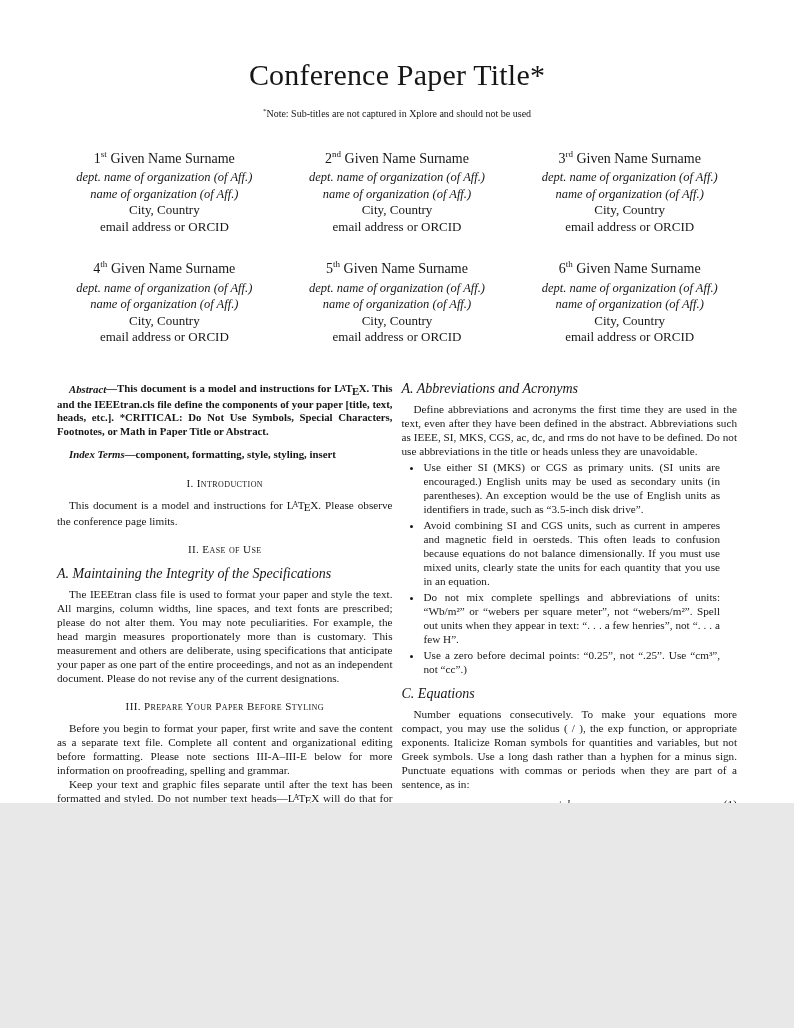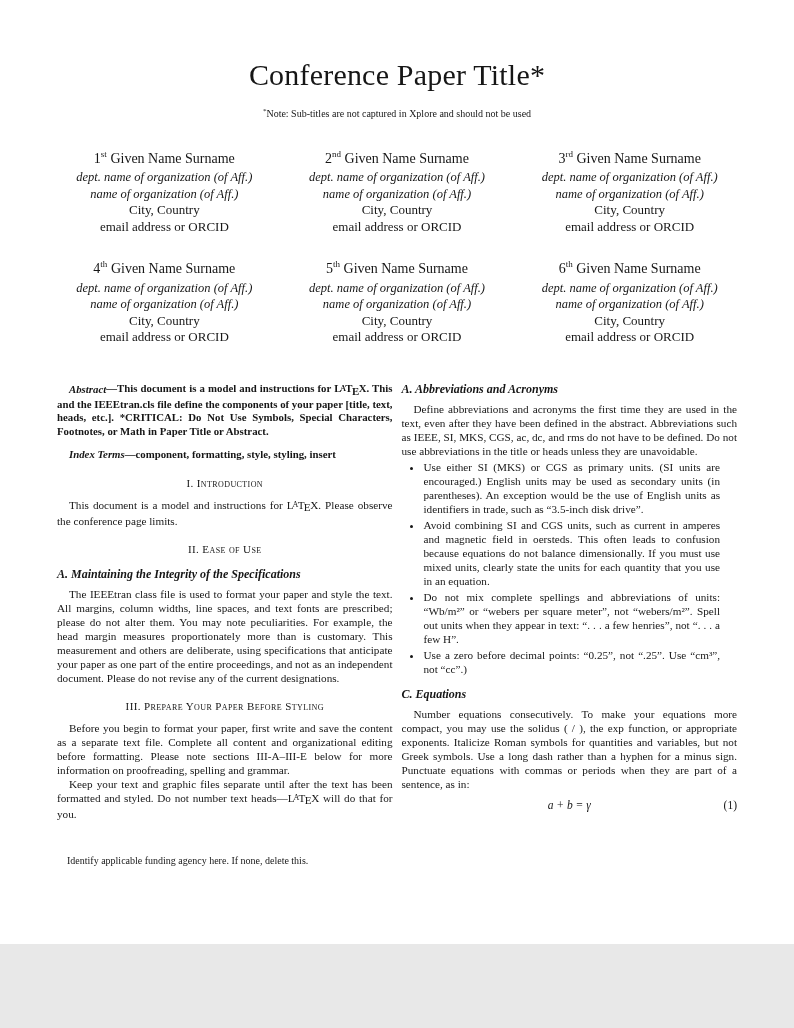--- a/index.html
+++ b/index.html
@@ -1,17 +1,17 @@
 <!DOCTYPE html>
 <html><head>
 <meta charset="utf-8">
 <style>
   html, body { margin: 0; padding: 0; background: #e8e8e8; }
   .page {
-    width: 794px; height: 944px; margin: 0 auto;
+    width: 794px; height: 803px; margin: 0 auto;
     background: #ffffff; color: #161616;
     font-family: "Liberation Serif", serif;
     position: relative; overflow: hidden;
     box-sizing: border-box;
   }
   
   .header { text-align: center; padding-top: 58px; }
   .title { font-size: 30px; font-weight: normal; margin: 0; letter-spacing: 0.2px; }
   .title-note { font-size: 10px; margin-top: 15px; }
   .title-note sup { font-size: 7px; }
@@ -39,21 +39,21 @@
     font-weight: bold; font-size: 10.8px; line-height: 13.4px;
   }
   .index-terms { margin-top: 10px; }
   .lbl-ital { font-style: italic; }
   .sec-head {
     font-variant: small-caps; font-weight: normal;
     font-size: 11px; text-align: center; text-indent: 0;
     letter-spacing: 0.4px; margin: 14px 0 8px 0;
   }
   .sub-head {
-    font-style: italic; font-weight: bold; font-size: 12px;
+    font-style: italic; font-weight: normal; font-size: 14px;
     text-align: left; text-indent: 0; margin: 11px 0 6px 0;
   }
   .col-right .sub-head.first { margin-top: 0; }
   .funding-note { margin-top: 34px; font-size: 10px; line-height: 12.5px; text-indent: 10px; }
   
   ul.units { margin: 2px 17px 0 0; padding-left: 21px; list-style: disc outside; }
   ul.units li { margin: 0 0 2px 0; padding-left: 1px; }
   
   .equation { position: relative; text-align: center; margin: 7px 0 9px 0; font-size: 11.5px; }
   .eq-expr { font-style: italic; }

